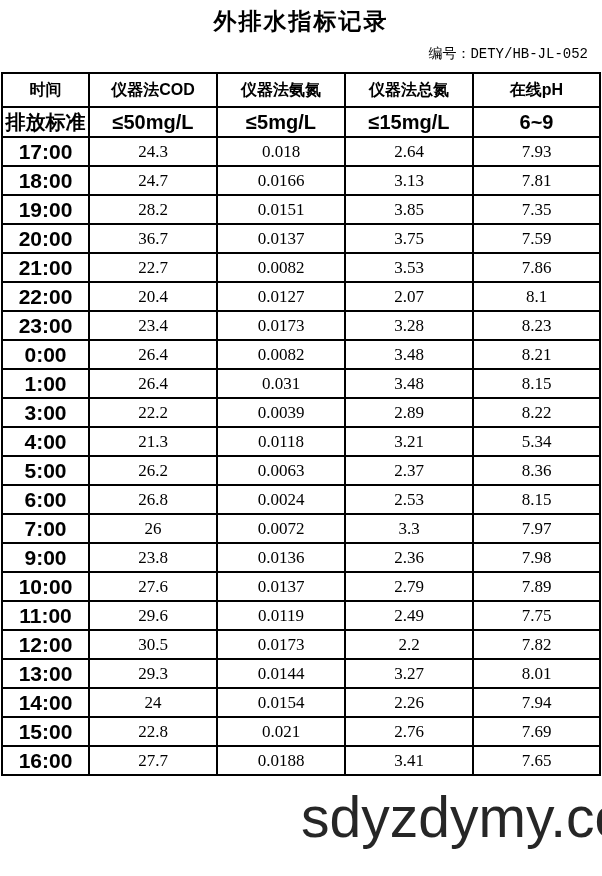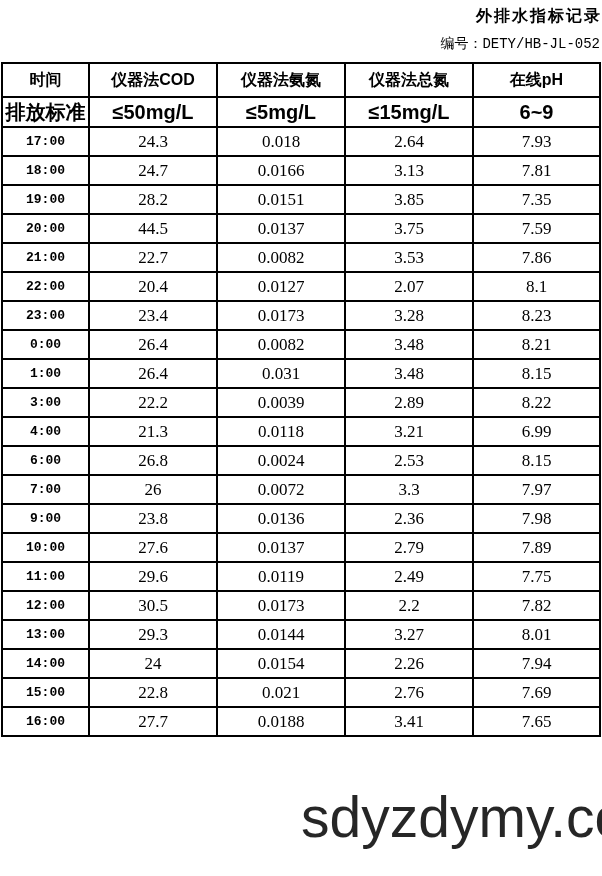--- a/index.html
+++ b/index.html
@@ -5,29 +5,29 @@
   html, body { margin: 0; padding: 0; }
   body {
     width: 602px; height: 876px;
     background: #ffffff;
     font-family: "Liberation Sans", sans-serif;
     position: relative;
     overflow: hidden;
     color: #000;
   }
   .page-title {
-    text-align: right;
-    font-weight: bold;
-    font-size: 16px;
+    text-align: center;
+    font-weight: bold;
+    font-size: 23px;
     padding-top: 6px;
     letter-spacing: 2px;
   }
   .doc-number {
     text-align: right;
-    padding-right: 2px;
+    padding-right: 14px;
     margin-top: 8px;
     font-size: 14px;
     height: 20px;
   }
   .doc-number .code {
     font-family: "Liberation Mono", monospace;
     font-size: 14px;
   }
   table.records {
     border-collapse: collapse;
@@ -53,23 +53,23 @@
     height: 28px;
     font-size: 20px;
     font-weight: bold;
   }
   .records tbody td {
     height: 27px;
     font-family: "Liberation Serif", serif;
     font-size: 17px;
   }
   .records tbody td.time-cell {
-    font-family: Liberation Mono, monospace;
-    font-weight: bold;
-    font-size: 13px;
+    font-family: Liberation Sans, sans-serif;
+    font-weight: bold;
+    font-size: 21px;
   }
   .watermark {
     position: absolute;
     left: 301px;
     top: 784px;
     font-family: "Liberation Sans", sans-serif;
     font-size: 57px;
     font-weight: normal;
     color: rgba(22, 22, 22, 0.93);
     letter-spacing: 0px;
@@ -128,21 +128,21 @@
       </tr>
       <tr>
         <td class="time-cell">19:00</td>
         <td>28.2</td>
         <td>0.0151</td>
         <td>3.85</td>
         <td>7.35</td>
       </tr>
       <tr>
         <td class="time-cell">20:00</td>
-        <td>44.5</td>
+        <td>36.7</td>
         <td>0.0137</td>
         <td>3.75</td>
         <td>7.59</td>
       </tr>
       <tr>
         <td class="time-cell">21:00</td>
         <td>22.7</td>
         <td>0.0082</td>
         <td>3.53</td>
         <td>7.86</td>
@@ -180,21 +180,28 @@
         <td>22.2</td>
         <td>0.0039</td>
         <td>2.89</td>
         <td>8.22</td>
       </tr>
       <tr>
         <td class="time-cell">4:00</td>
         <td>21.3</td>
         <td>0.0118</td>
         <td>3.21</td>
-        <td>6.99</td>
+        <td>5.34</td>
+      </tr>
+      <tr>
+        <td class="time-cell">5:00</td>
+        <td>26.2</td>
+        <td>0.0063</td>
+        <td>2.37</td>
+        <td>8.36</td>
       </tr>
       <tr>
         <td class="time-cell">6:00</td>
         <td>26.8</td>
         <td>0.0024</td>
         <td>2.53</td>
         <td>8.15</td>
       </tr>
       <tr>
         <td class="time-cell">7:00</td>

